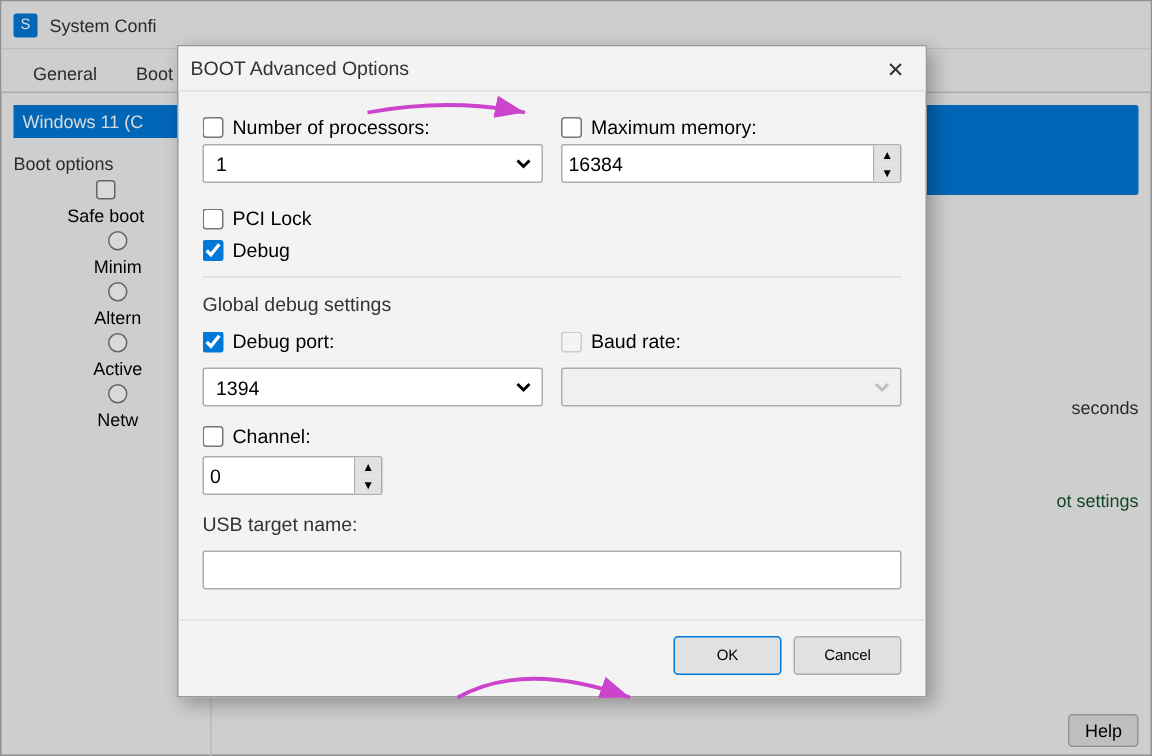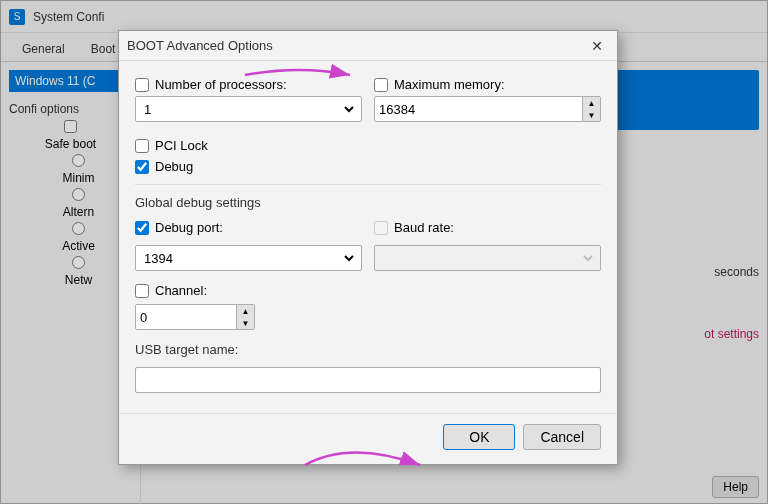--- a/index.html
+++ b/index.html
@@ -324,21 +324,21 @@
       border-top: 1px solid #e0e0e0;
       margin-top: 4px;
     }
 
     .footer-btn {
       min-width: 72px;
       height: 26px;
       background: #e1e1e1;
       border: 1px solid #adadad;
       border-radius: 3px;
-      font-size: 14px;
+      font-size: 10px;
       cursor: pointer;
       padding: 0 16px;
     }
 
     .footer-btn.primary {
       background: #e1e1e1;
       border: 1px solid #0078d7;
     }
 
     
@@ -358,21 +358,21 @@
   </div>
   <div class="bg-nav-tabs">
     <div class="bg-tab">General</div>
     <div class="bg-tab">Boot</div>
     <div class="bg-tab">S</div>
   </div>
   <div class="bg-content">
     <div class="bg-left-panel">
       <div class="bg-list-item">Windows 11 (C</div>
       <div class="bg-boot-options">
-        <div class="bg-section-label">Confi options</div>
+        <div class="bg-section-label">Boot options</div>
         <div class="bg-check-row">
           <input type="checkbox" style="">
           <span>Safe boot</span>
         </div>
         <div class="bg-radio-row">
           <input type="radio" name="safeoption" style="">
           <span>Minim</span>
         </div>
         <div class="bg-radio-row">
           <input type="radio" name="safeoption" style="">
@@ -384,21 +384,21 @@
         </div>
         <div class="bg-radio-row">
           <input type="radio" name="safeoption" style="">
           <span>Netw</span>
         </div>
       </div>
     </div>
     <div class="bg-right-panel">
       <div class="bg-right-list"></div>
       <div style="margin-top:auto; font-size:12px; color:#333; align-self:flex-end;">seconds</div>
-      <div style="font-size:12px; color:#be185d; align-self:flex-end; margin-top:48px;">ot settings</div>
+      <div style="font-size:12px; color:#14532d; align-self:flex-end; margin-top:48px;">ot settings</div>
       <div style="margin-top:auto; align-self:flex-end;">
         <button class="bg-btn">Help</button>
       </div>
     </div>
   </div>
 </div>
 
 <div class="modal-backdrop"></div>
 
 <div class="modal">

